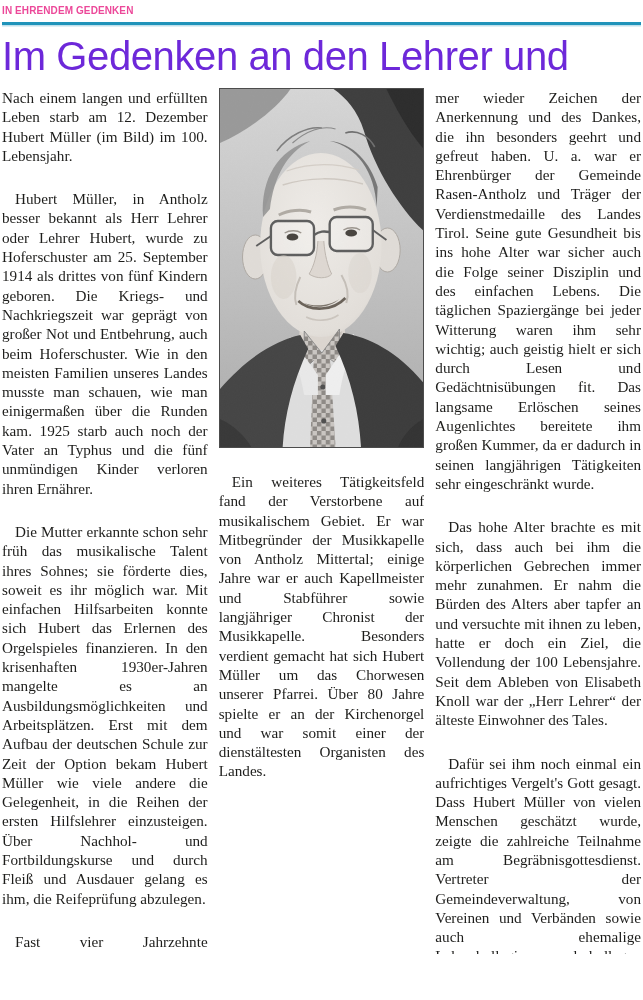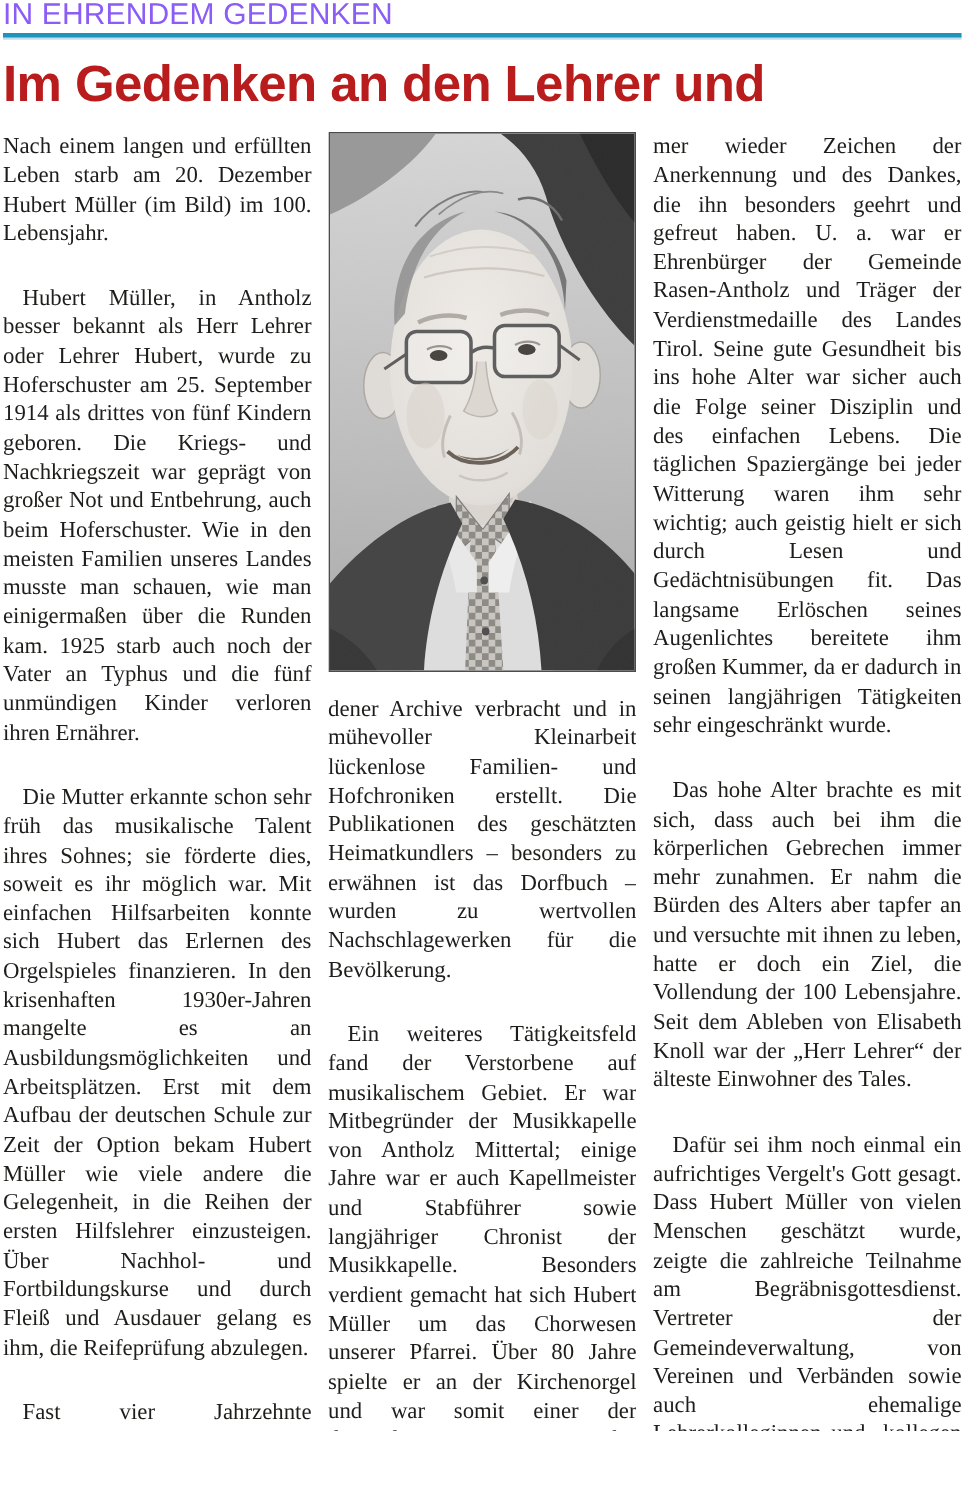--- a/index.html
+++ b/index.html
@@ -3,28 +3,28 @@
 <meta charset="utf-8">
 <style>
   html, body { margin:0; padding:0; background:#ffffff; }
   .page {
     width:643px; height:1000px; box-sizing:border-box;
     background:#ffffff; padding:2px 2px 0 2px; overflow:hidden;
     font-family:"Liberation Serif", serif; color:#1d1d1b;
   }
   .kicker {
     font-family:"Liberation Sans", sans-serif;
-    font-weight:400; font-size:20px; line-height:17px;
-    letter-spacing:0.1px; color:#8b5cf6;
+    font-weight:700; font-size:10px; line-height:17px;
+    letter-spacing:0.1px; color:#ec4899;
   }
   .rule { height:2.5px; background:#1f93ba; margin-top:3px; box-shadow:0 1.5px 0 #bfe0ec; }
   .headline {
     font-family:"Liberation Sans", sans-serif;
-    font-weight:700; font-size:34px; line-height:33.5px;
-    letter-spacing:-0.4px; color:#b91c1c; margin-top:15px;
+    font-weight:400; font-size:40px; line-height:33.5px;
+    letter-spacing:-0.4px; color:#6d28d9; margin-top:15px;
   }
   .headline span { display:block; }
   .columns {
     display:flex; gap:11px; margin-top:15px; height:866px; overflow:hidden;
   }
   .col {
     flex:1 1 0; min-width:0; overflow:hidden;
     font-size:15.2px; line-height:19.3px;
     text-align:justify; text-justify:inter-word;
     hyphens:auto; -webkit-hyphens:auto; overflow-wrap:break-word;
@@ -45,21 +45,21 @@
   <div class="kicker">IN EHRENDEM GEDENKEN</div>
   <div class="rule"></div>
 
   <h1 class="headline" style="margin:15px 0 0 0;">
     <span>Im Gedenken an den Lehrer und</span>
   </h1>
 
   <div class="columns">
 
     <div class="col">
-      <p>Nach einem langen und erfüllten Leben starb am 20. Dezember Hubert Müller (im Bild) im 100. Lebensjahr.</p>
+      <p>Nach einem langen und erfüllten Leben starb am 12. Dezember Hubert Müller (im Bild) im 100. Lebensjahr.</p>
       <p class="indent">Hubert Müller, in Antholz besser bekannt als Herr Lehrer oder Lehrer Hubert, wurde zu Hoferschuster am 25. September 1914 als drittes von fünf Kindern geboren. Die Kriegs- und Nachkriegszeit war geprägt von großer Not und Entbehrung, auch beim Hoferschuster. Wie in den meisten Familien unseres Landes musste man schauen, wie man einigermaßen über die Runden kam. 1925 starb auch noch der Vater an Typhus und die fünf unmündigen Kinder verloren ihren Ernährer.</p>
       <p class="indent">Die Mutter erkannte schon sehr früh das musikalische Talent ihres Sohnes; sie förderte dies, soweit es ihr möglich war. Mit einfachen Hilfsarbeiten konnte sich Hubert das Erlernen des Orgelspieles finanzieren. In den krisenhaften 1930er-Jahren mangelte es an Ausbildungsmöglichkeiten und Arbeitsplätzen. Erst mit dem Aufbau der deutschen Schule zur Zeit der Option bekam Hubert Müller wie viele andere die Gelegenheit, in die Reihen der ersten Hilfslehrer einzusteigen. Über Nachhol- und Fortbildungskurse und durch Fleiß und Ausdauer gelang es ihm, die Reifeprüfung abzulegen.</p>
       <p class="indent">Fast vier Jahrzehnte unterrichtete er an der Grundschule in Antholz Mittertal, bis er 1978 in den Ruhestand trat. Neben dem Schuldienst hat Hubert Müller eine rege schriftstellerische Tätigkeit entwickelt. Seine vielen heimatkundlichen Beiträge sind weit über das Tal hinaus auf reges Interesse gestoßen. Unzählige Stunden hat er mit dem Durchsehen verschie-</p>
     </div>
 
     <div class="col">
       <div class="photo-frame">
         <svg viewBox="0 0 208 358" preserveAspectRatio="none">
           <defs>
             <linearGradient id="bgGrad" x1="0" y1="0" x2="0" y2="1">
@@ -144,21 +144,20 @@
           <path d="M136,245 L108,286 L108,306 L122,306 C126,282 132,262 144,252 Z" fill="#efefef"></path>
 
           <path d="M0,358 L0,300 C28,268 58,251 82,246 L90,260 C74,294 66,326 64,358 Z" fill="#454545"></path>
           <path d="M208,358 L208,294 C182,263 152,248 126,244 L118,257 C134,290 142,324 144,358 Z" fill="#3c3c3c"></path>
           <path d="M0,358 L0,330 C14,336 26,348 32,358 Z" fill="#383838"></path>
           <path d="M208,358 L208,330 C196,336 186,348 182,358 Z" fill="#333333"></path>
 
           <rect x="0" y="0" width="208" height="358" filter="url(#grain)" opacity="0.5" fill="#808080" fill-opacity="0"></rect>
         </svg>
       </div>
-      <p>dener Archive verbracht und in mühevoller Kleinarbeit lückenlose Familien- und Hofchroniken erstellt. Die Publikationen des geschätzten Heimatkundlers – besonders zu erwähnen ist das Dorfbuch – wurden zu wertvollen Nachschlagewerken für die Bevölkerung.</p>
       <p class="indent">Ein weiteres Tätigkeitsfeld fand der Verstorbene auf musikalischem Gebiet. Er war Mitbegründer der Musikkapelle von Antholz Mittertal; einige Jahre war er auch Kapellmeister und Stabführer sowie langjähriger Chronist der Musikkapelle. Besonders verdient gemacht hat sich Hubert Müller um das Chorwesen unserer Pfarrei. Über 80 Jahre spielte er an der Kirchenorgel und war somit einer der dienstältesten Organisten des Landes.</p>
 
     </div>
 
     <div class="col">
       <p>mer wieder Zeichen der Anerkennung und des Dankes, die ihn besonders geehrt und gefreut haben. U. a. war er Ehrenbürger der Gemeinde Rasen-Antholz und Träger der Verdienstmedaille des Landes Tirol. Seine gute Gesundheit bis ins hohe Alter war sicher auch die Folge seiner Disziplin und des einfachen Lebens. Die täglichen Spaziergänge bei jeder Witterung waren ihm sehr wichtig; auch geistig hielt er sich durch Lesen und Gedächtnisübungen fit. Das langsame Erlöschen seines Augenlichtes bereitete ihm großen Kummer, da er dadurch in seinen langjährigen Tätigkeiten sehr eingeschränkt wurde.</p>
       <p class="indent">Das hohe Alter brachte es mit sich, dass auch bei ihm die körperlichen Gebrechen immer mehr zunahmen. Er nahm die Bürden des Alters aber tapfer an und versuchte mit ihnen zu leben, hatte er doch ein Ziel, die Vollendung der 100 Lebensjahre. Seit dem Ableben von Elisabeth Knoll war der „Herr Lehrer“ der älteste Einwohner des Tales.</p>
       <p class="indent">
         <span>Dafür sei ihm noch einmal ein aufrichtiges Vergelt's Gott gesagt. Dass Hubert Müller von vielen Menschen geschätzt wurde, zeigte die zahlreiche Teilnahme am Begräbnisgottesdienst. Vertreter der Gemeindeverwaltung, von Vereinen und Verbänden sowie auch ehemalige Lehrerkolleginnen und -kollegen erwiesen ihm die letzte Ehre. Der Herr schenke ihm nun seinen wohlverdienten Frieden.</span>
         

